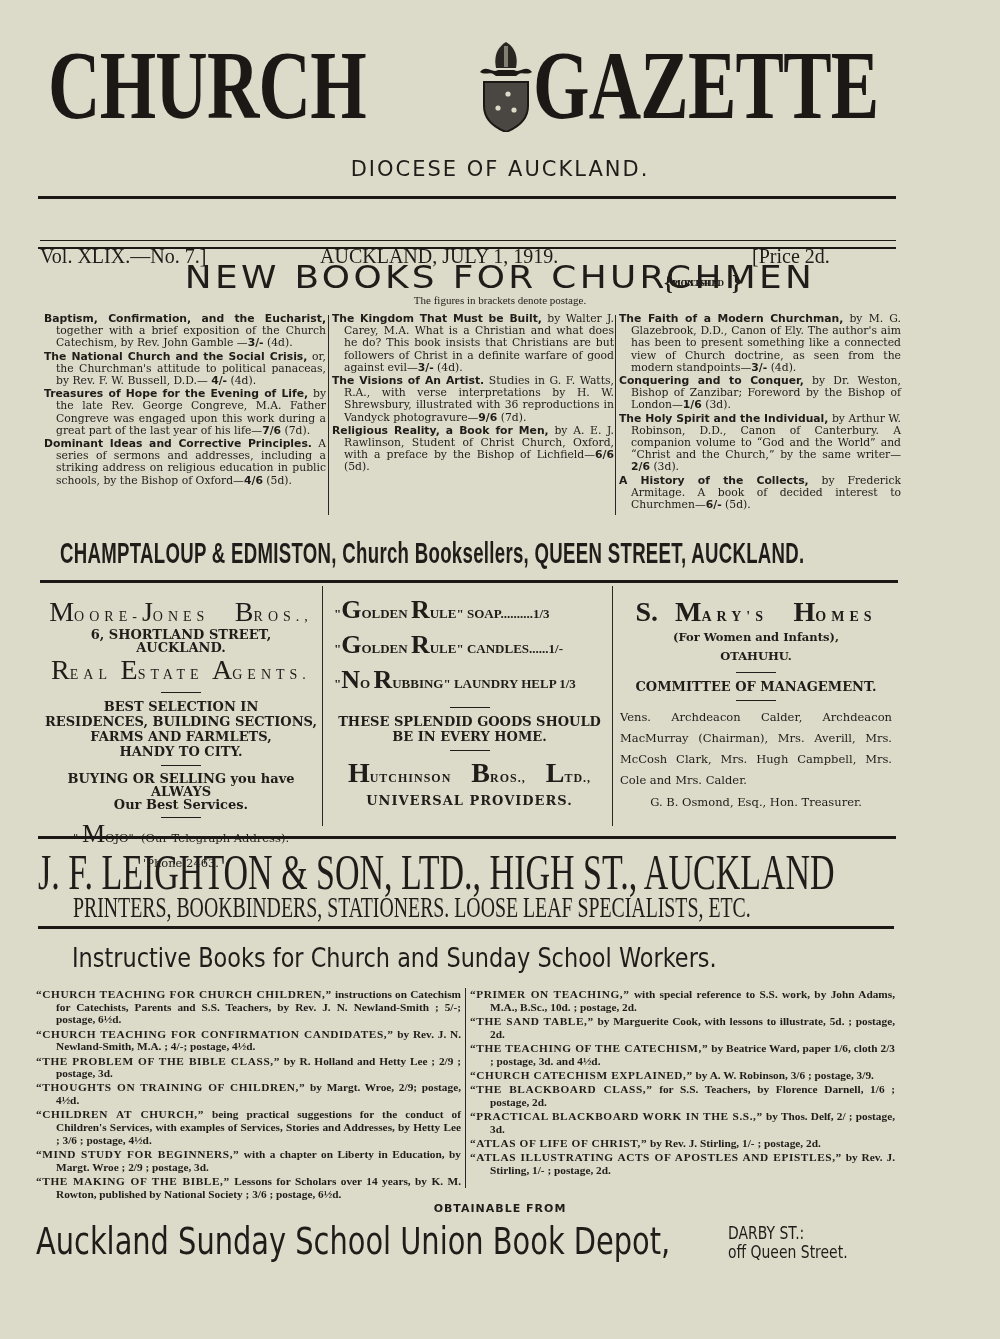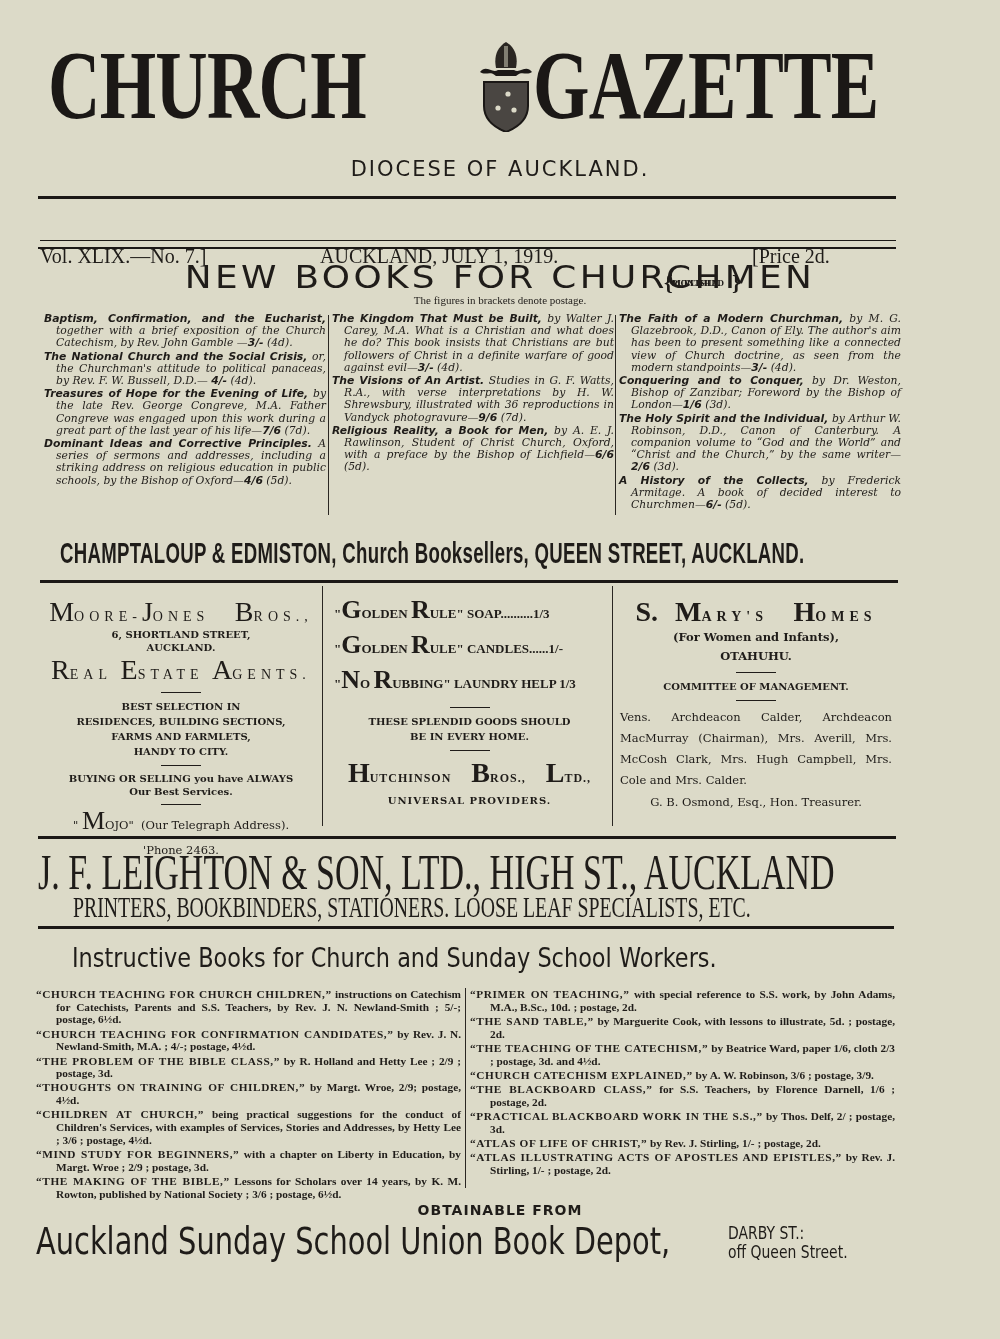--- a/index.html
+++ b/index.html
@@ -44,42 +44,42 @@
 
     .section-title {
       position: absolute; left: 0; width: 1000px; text-align: center;
       font-family: "DejaVu Sans", sans-serif;
     }
     .nb-title { top: 258px; font-size: 32px; letter-spacing: 3px; font-weight: normal; transform: scaleX(1.12); }
     .nb-sub { top: 294px; font-size: 11px; font-family: "Liberation Serif", serif; }
 
     .books3 { position: absolute; top: 313px; left: 44px; width: 853px; }
     .book-col { position: absolute; top: 0; width: 282px; font-size: 10.8px; line-height: 12.2px; font-family: "DejaVu Serif", serif; }
-    .book-col .entry { margin-bottom: 1px; padding-left: 12px; text-indent: -12px; text-align: justify; font-style: italic; }
+    .book-col .entry { margin-bottom: 1px; padding-left: 12px; text-indent: -12px; text-align: justify; }
     .book-col b { font-family: "DejaVu Sans", sans-serif; font-weight: bold; }
     .col-a { left: 0; }
     .col-b { left: 288px; }
     .col-c { left: 575px; }
     .vdiv { position: absolute; width: 1px; background: #2a2622; }
 
     .champ {
       position: absolute; left: 60px; top: 536px; white-space: nowrap;
       font-family: "Liberation Sans", sans-serif; font-weight: bold; font-size: 30px;
       transform: scaleX(0.62); transform-origin: left top; letter-spacing: 0.5px;
     }
 
     .ad { position: absolute; top: 592px; text-align: center; font-family: "DejaVu Serif", serif; }
     .ad-left { left: 36px; width: 290px; }
     .ad-mid { left: 328px; width: 283px; }
     .ad-right { left: 614px; width: 284px; }
     .small-caps-head { font-family: "Liberation Serif", serif; font-size: 14px; letter-spacing: 5px; }
     .small-caps-head .big { font-size: 28px; letter-spacing: 0; }
     .ad p { margin: 0; }
     .mini-rule { width: 40px; height: 1px; background: #1f1c19; margin: 6px auto; }
-    .ad-body { font-size: 10px; line-height: 15px; font-weight: bold; }
+    .ad-body { font-size: 13px; line-height: 15px; font-weight: bold; }
     .ad-body-n { font-size: 11.5px; line-height: 19px; }
 
     .goods-line { font-family: "Liberation Serif", serif; font-size: 13px; text-align: left; padding-left: 6px; height: 35px; line-height: 35px; font-weight: bold; }
     .goods-line .big { font-size: 26px; }
 
     .leighton {
       position: absolute; left: 38px; top: 843px; white-space: nowrap;
       font-family: "Liberation Serif", serif; font-size: 50px;
       transform: scaleX(0.68); transform-origin: left top;
     }
@@ -94,21 +94,21 @@
       transform: scaleX(0.83); transform-origin: left top; font-weight: normal;
     }
 
     .books2 { position: absolute; top: 988px; left: 36px; width: 860px; }
     .b2-col { position: absolute; top: 0; width: 425px; font-family: "Liberation Serif", serif; font-size: 11.3px; line-height: 12.7px; font-weight: bold; }
     .b2-col .entry { padding-left: 20px; text-indent: -20px; text-align: justify; margin-bottom: 1.5px; }
     .b2-col .title { letter-spacing: 0.6px; font-weight: 700; }
     .b2-a { left: 0; }
     .b2-b { left: 434px; }
 
-    .obtain { position: absolute; left: 0; width: 1000px; top: 1202px; text-align: center; font-family: "DejaVu Sans", sans-serif; font-size: 14px; font-weight: bold; letter-spacing: 1px; }
+    .obtain { position: absolute; left: 0; width: 1000px; top: 1202px; text-align: center; font-family: "DejaVu Sans", sans-serif; font-size: 11px; font-weight: bold; letter-spacing: 1px; }
     .depot {
       position: absolute; left: 36px; top: 1220px; white-space: nowrap;
       font-family: "DejaVu Sans", sans-serif; font-size: 37px;
       transform: scaleX(0.78); transform-origin: left top;
     }
     .darby { position: absolute; left: 728px; top: 1224px; font-family: "DejaVu Sans", sans-serif; font-size: 17px; line-height: 19px; transform: scaleX(0.82); transform-origin: left top; white-space: nowrap; }
   </style>
 </head>
 <body>
 

